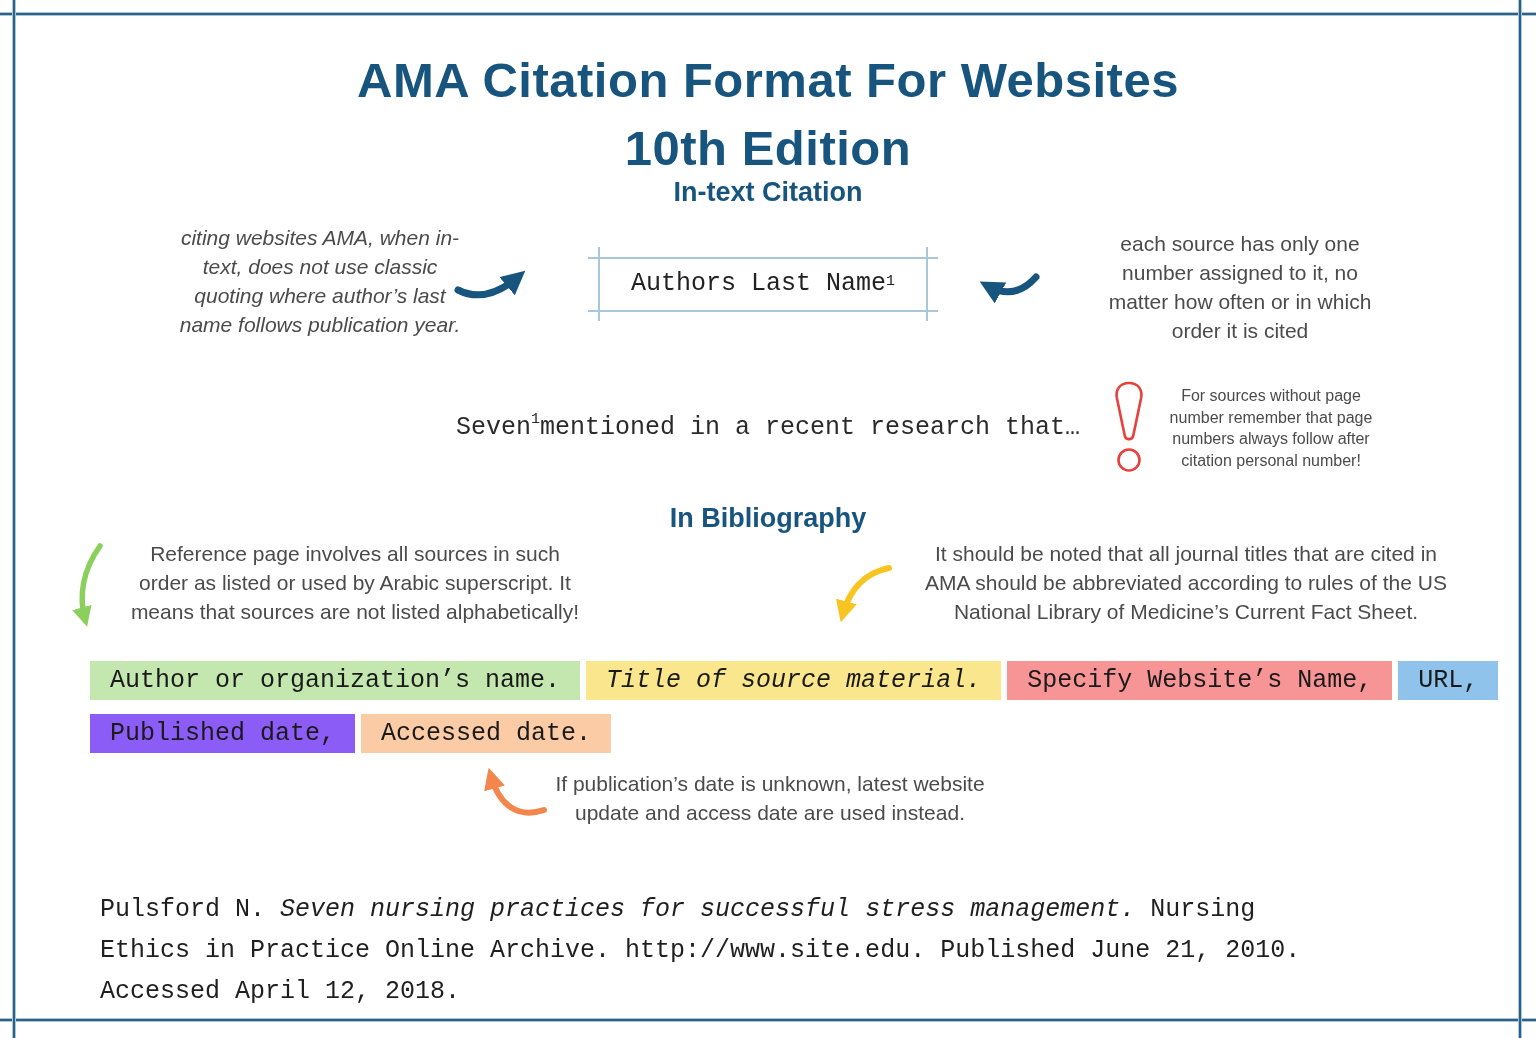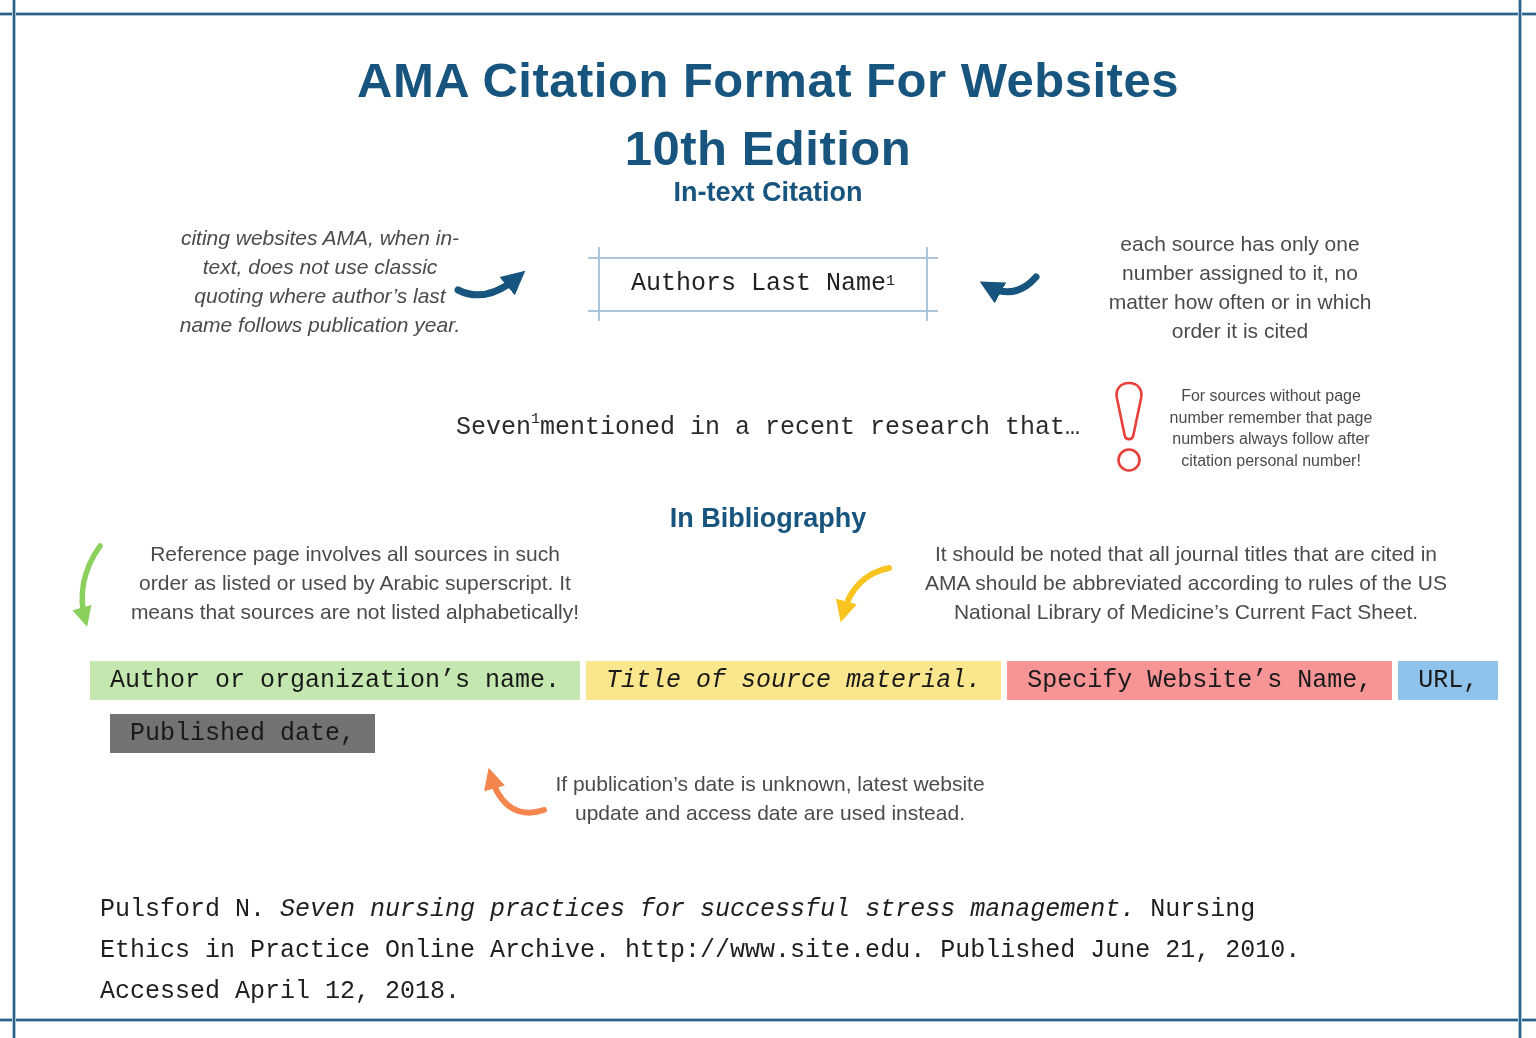--- a/index.html
+++ b/index.html
@@ -159,21 +159,22 @@
 AMA should be abbreviated according to rules of the US
 National Library of Medicine’s Current Fact Sheet.</div>
 
   <div class="hl-row hl-row1">
     <span class="hl" style="background-color: rgb(195, 231, 175);">Author or organization’s name.</span>
     <span class="hl italic" style="background-color: rgb(250, 231, 141);">Title of source material.</span>
     <span class="hl" style="background-color: rgb(247, 149, 150);">Specify Website’s Name,</span>
     <span class="hl" style="background-color: rgb(143, 195, 236);">URL,</span>
   </div>
   <div class="hl-row hl-row2">
-    <span class="hl" style="background-color: #737373; margin-left: 20px;">Published date,</span>
+    <span class="hl" style="background-color: #8b5cf6;">Published date,</span>
+    <span class="hl" style="background-color: rgb(251, 203, 166);">Accessed date.</span>
   </div>
 
   <svg class="arrow-svg arr-orange" width="72" height="58" viewBox="0 0 72 58">
     <defs>
         <marker id="mO" viewBox="0 0 10 10" refX="6" refY="5" markerWidth="3.6" markerHeight="3.6" orient="auto">
       <path d="M0,0 L10,5 L0,10 z" fill="#f4854d"></path>
         </marker>
       </defs>
     <path d="M66,48 C 42,56 22,46 13,14" fill="none" stroke="#f4854d" stroke-width="6" stroke-linecap="round" marker-end="url(#mO)"></path>
   </svg>

